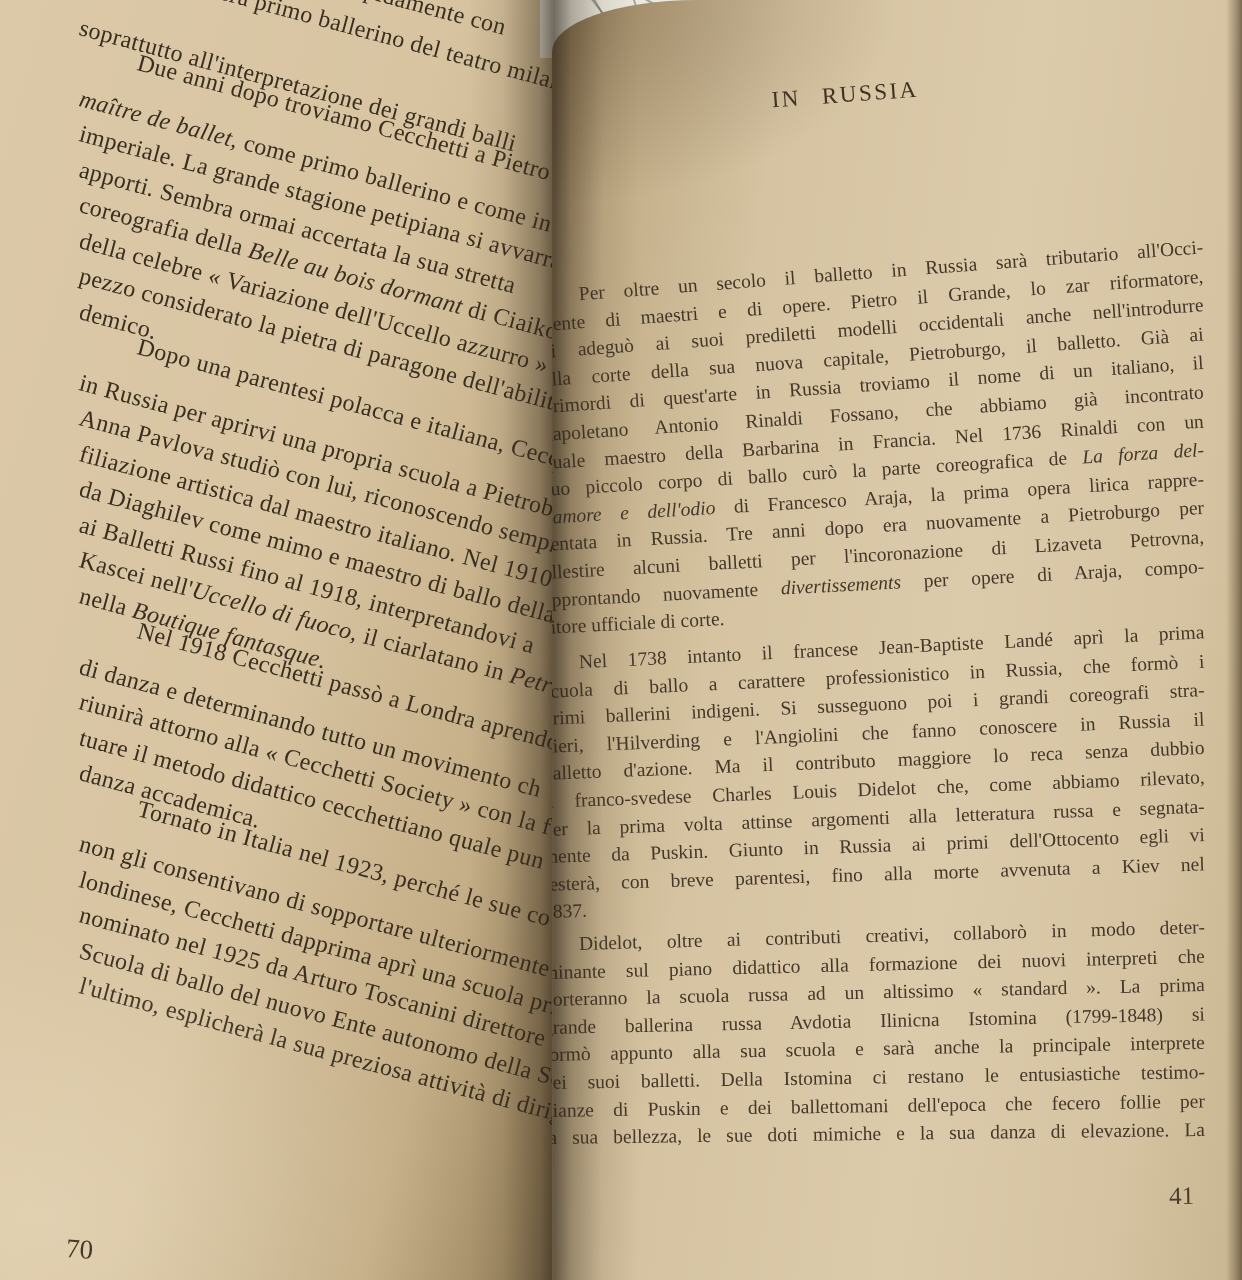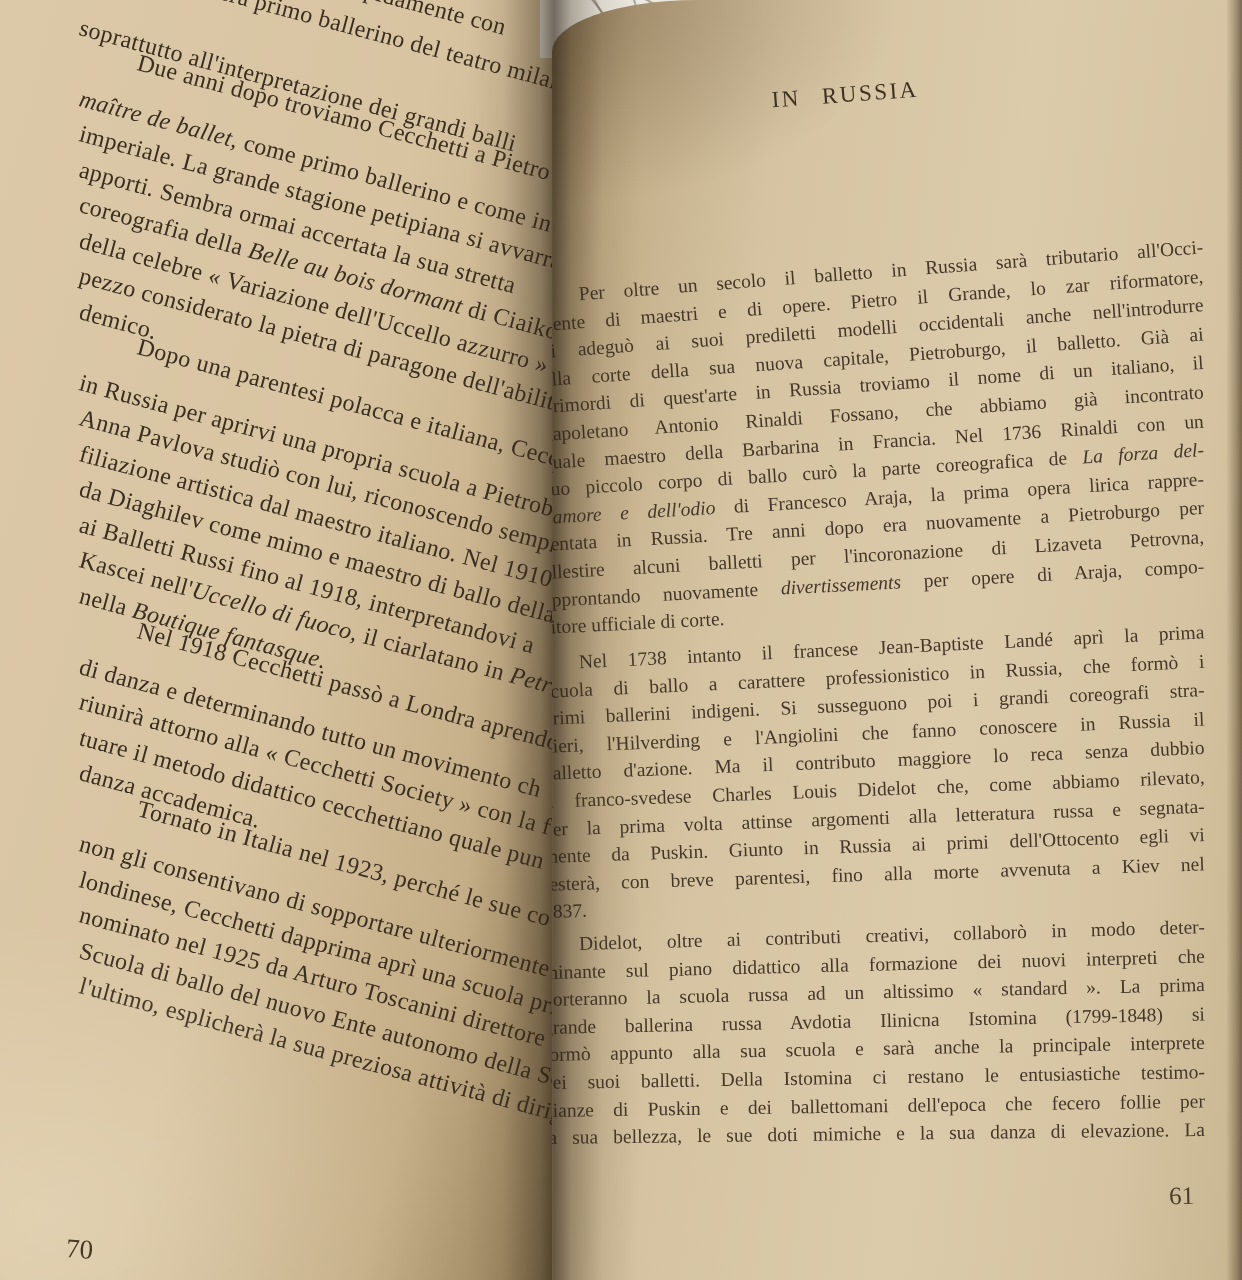--- a/index.html
+++ b/index.html
@@ -165,18 +165,18 @@
           <div class="rline" style="transform: rotate(-1.54deg); text-indent: 36px;"><span>Didelot, oltre ai contributi creativi, collaborò in modo deter-</span></div>
           <div class="rline" style="transform: rotate(-1.42deg);"><span>minante sul piano didattico alla formazione dei nuovi interpreti che</span></div>
           <div class="rline" style="transform: rotate(-1.3deg);"><span>porteranno la scuola russa ad un altissimo « standard ». La prima</span></div>
           <div class="rline" style="transform: rotate(-1.18deg);"><span>grande ballerina russa Avdotia Ilinicna Istomina (1799-1848) si</span></div>
           <div class="rline" style="transform: rotate(-1.06deg);"><span>formò appunto alla sua scuola e sarà anche la principale interprete</span></div>
           <div class="rline" style="transform: rotate(-0.94deg);"><span>dei suoi balletti. Della Istomina ci restano le entusiastiche testimo-</span></div>
           <div class="rline" style="transform: rotate(-0.82deg);"><span>nianze di Puskin e dei ballettomani dell'epoca che fecero follie per</span></div>
           <div class="rline" style="transform: rotate(-0.7deg);"><span>la sua bellezza, le sue doti mimiche e la sua danza di elevazione. La</span></div>
         </div>
       </div>
-    <div class="page-num-right">61</div>
+    <div class="page-num-right">41</div>
   </div>
 
   <div class="gutter-shadow"></div>
   <div class="right-edge"></div>
 </div>
 
 </body></html>

